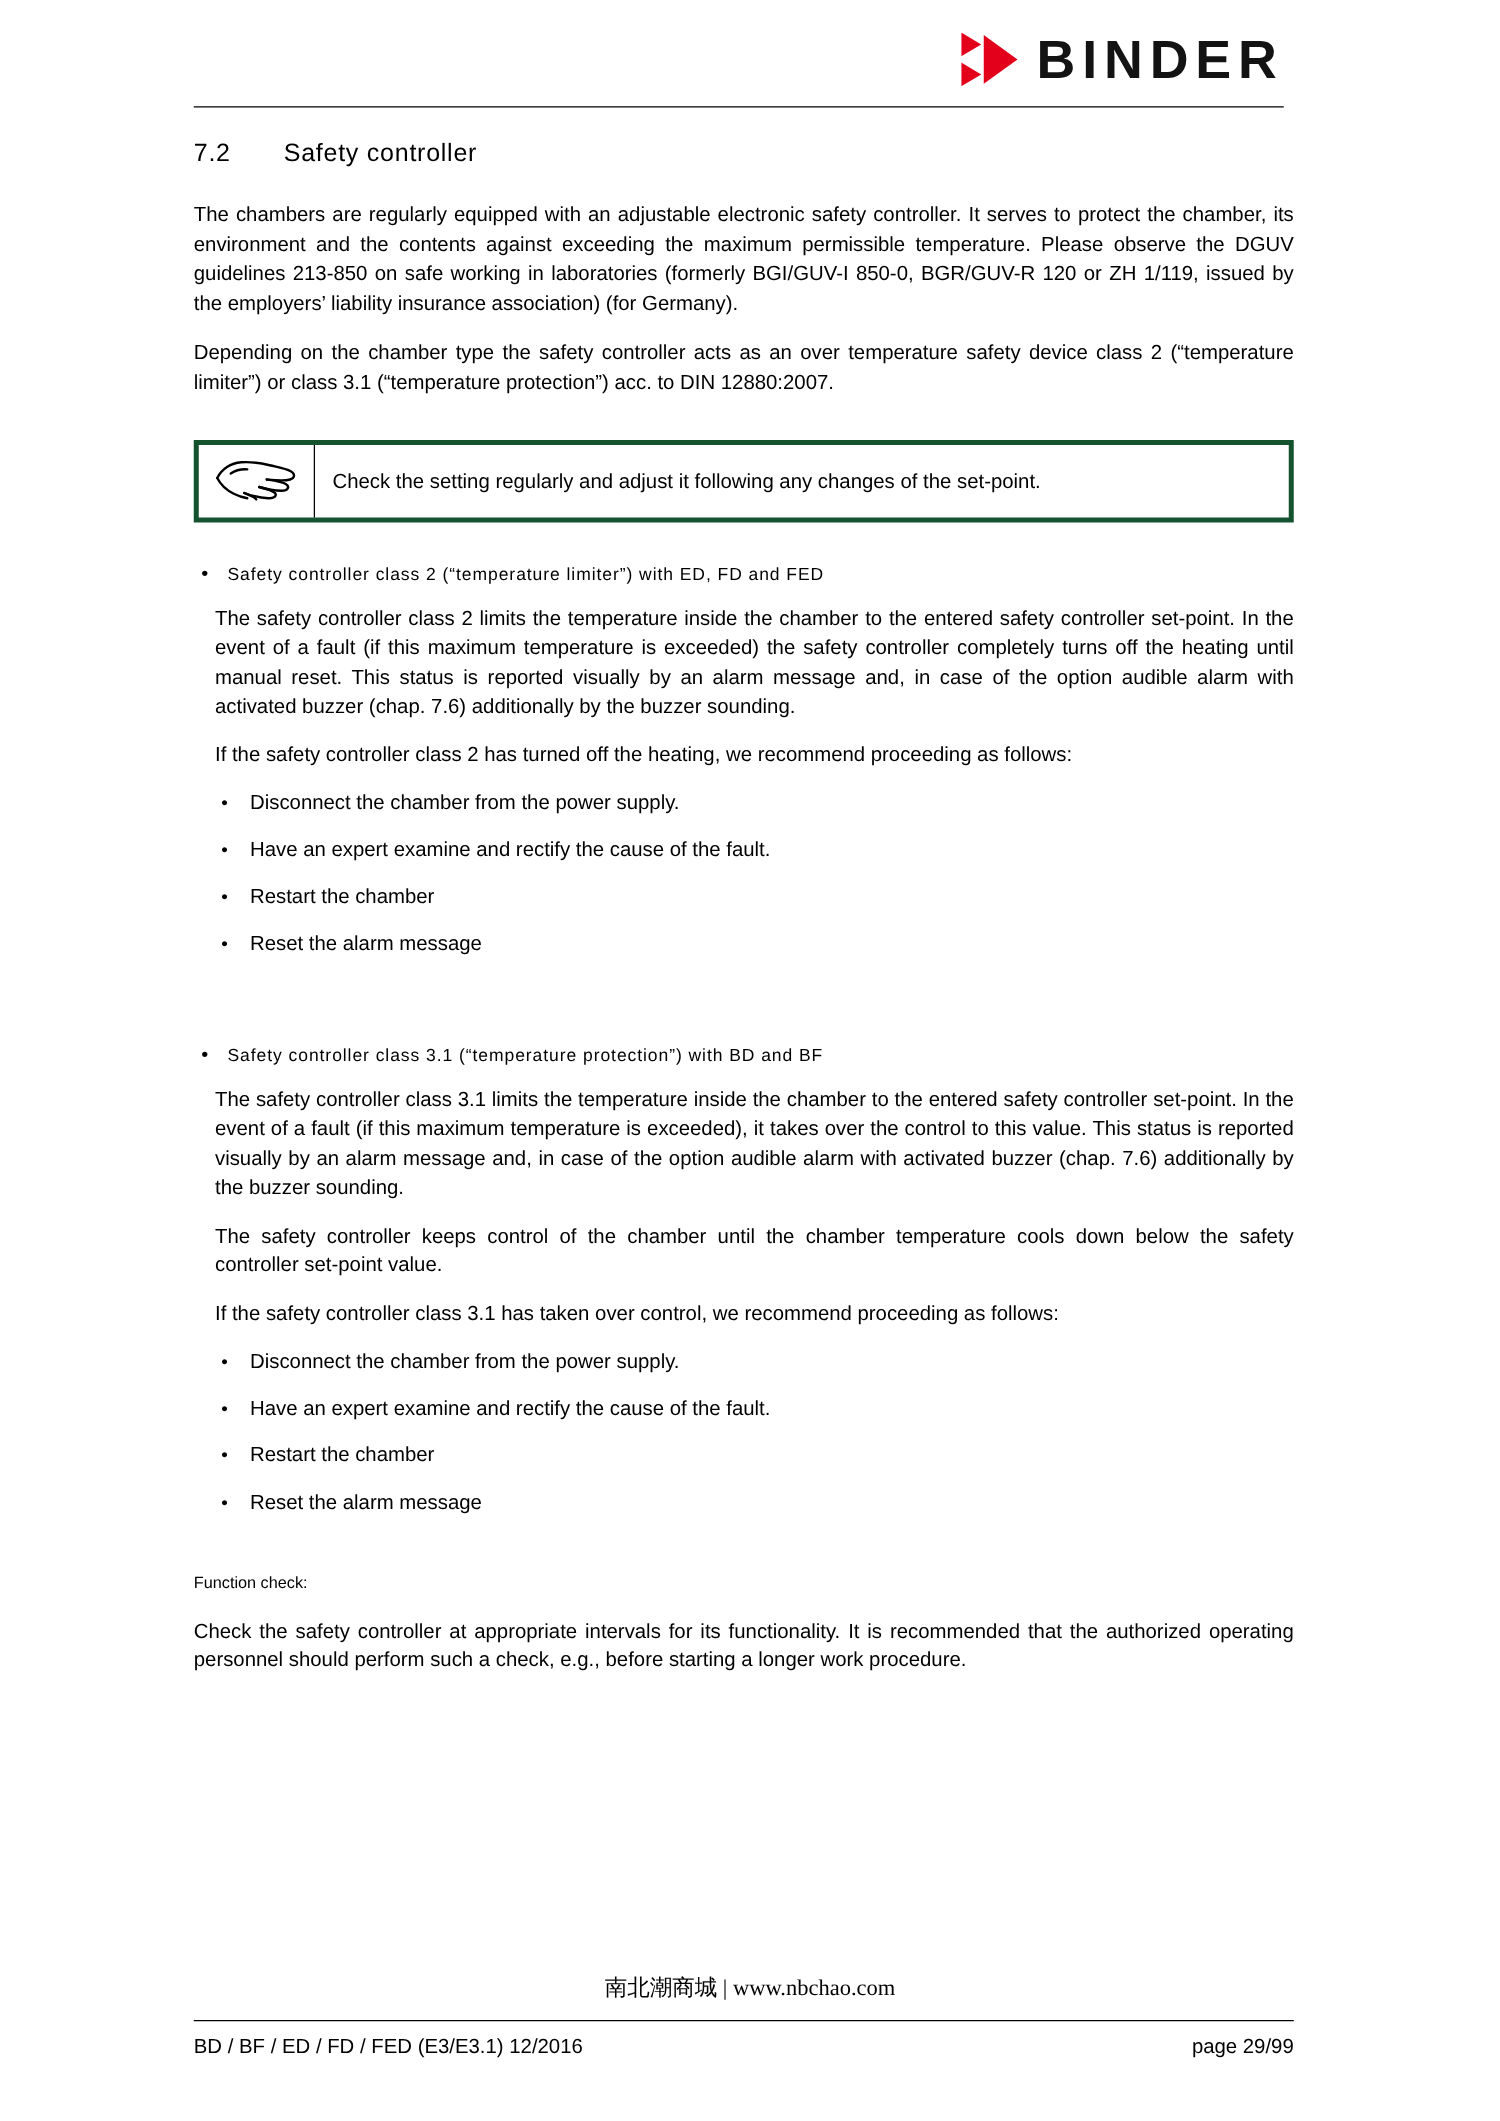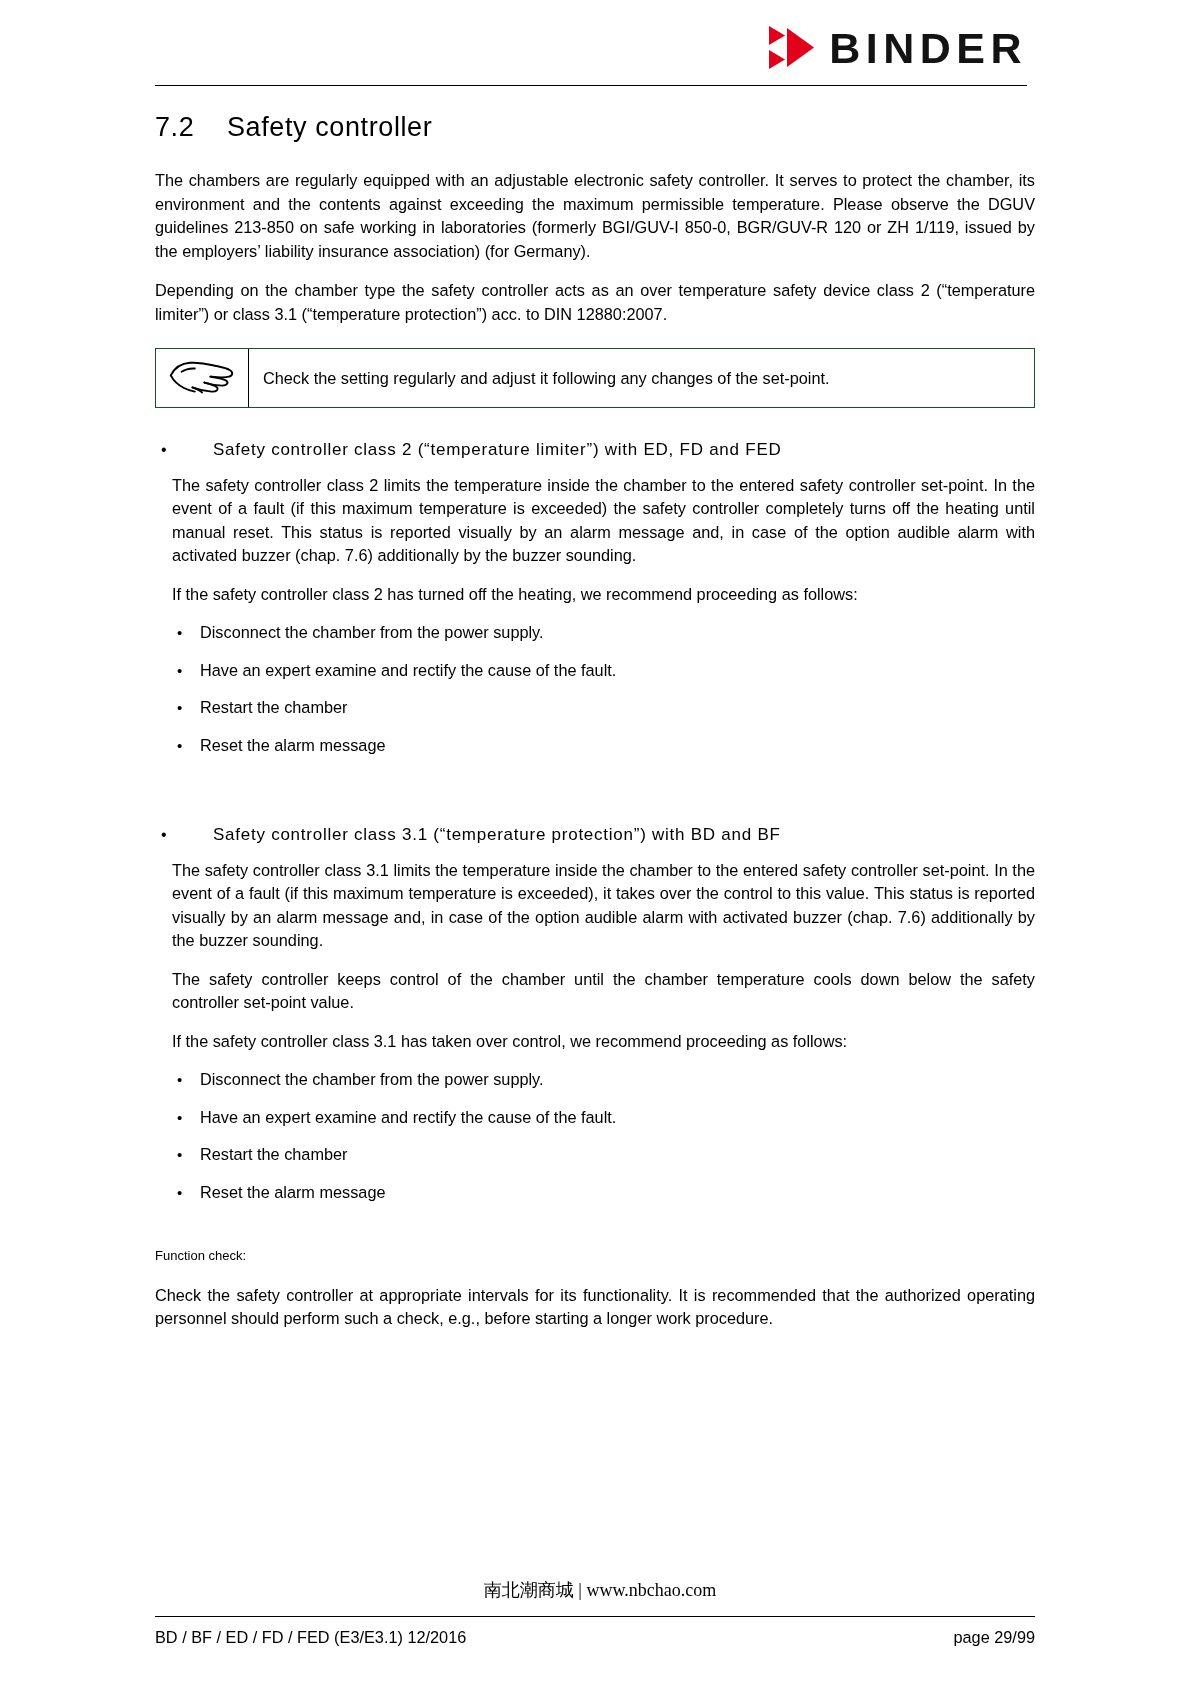--- a/index.html
+++ b/index.html
@@ -64,21 +64,21 @@
 
   
   .content {
     position: absolute;
     left: 155px;
     top: 112px;
     width: 880px;
   }
 
   h2.section-title {
-    font-size: 27px;
+    font-size: 20px;
     font-weight: normal;
     letter-spacing: 0.6px;
     margin: 0 0 26px 0;
     display: flex;
   }
   h2.section-title .num {
     width: 72px;
     flex: 0 0 72px;
   }
 
@@ -86,24 +86,24 @@
     font-size: 16.3px;
     line-height: 23.5px;
     margin: 0 0 16px 0;
     text-align: justify;
     text-justify: inter-word;
   }
   p.body.last { margin-bottom: 0; }
 
   
   .note-box {
-    border: 1px solid #14532d;
+    border: 4px solid #14532d;
     display: flex;
     align-items: stretch;
-    margin: 22px 0 30px 0;
+    margin: 34px 0 30px 0;
     min-height: 58px;
   }
   .note-icon-cell {
     flex: 0 0 92px;
     border-right: 1px solid #000;
     display: flex;
     align-items: center;
     justify-content: center;
     padding: 4px 0;
   }
@@ -122,24 +122,23 @@
     margin-top: 26px;
   }
   .l1-bullet {
     flex: 0 0 27px;
     font-size: 16px;
     line-height: 23.5px;
     padding-left: 6px;
     box-sizing: border-box;
   }
   .l1-head {
-    font-size: 17px;
+    font-size: 14px;
     letter-spacing: 0.75px;
     line-height: 23.5px;
-    margin-left: 31px;
   }
   .l1-body {
     margin-left: 17px;
   }
   .l1-body p.body { margin-bottom: 15px; }
 
   
   .l2-list { margin: 0; padding: 0; }
   .l2-item {
     display: flex;

